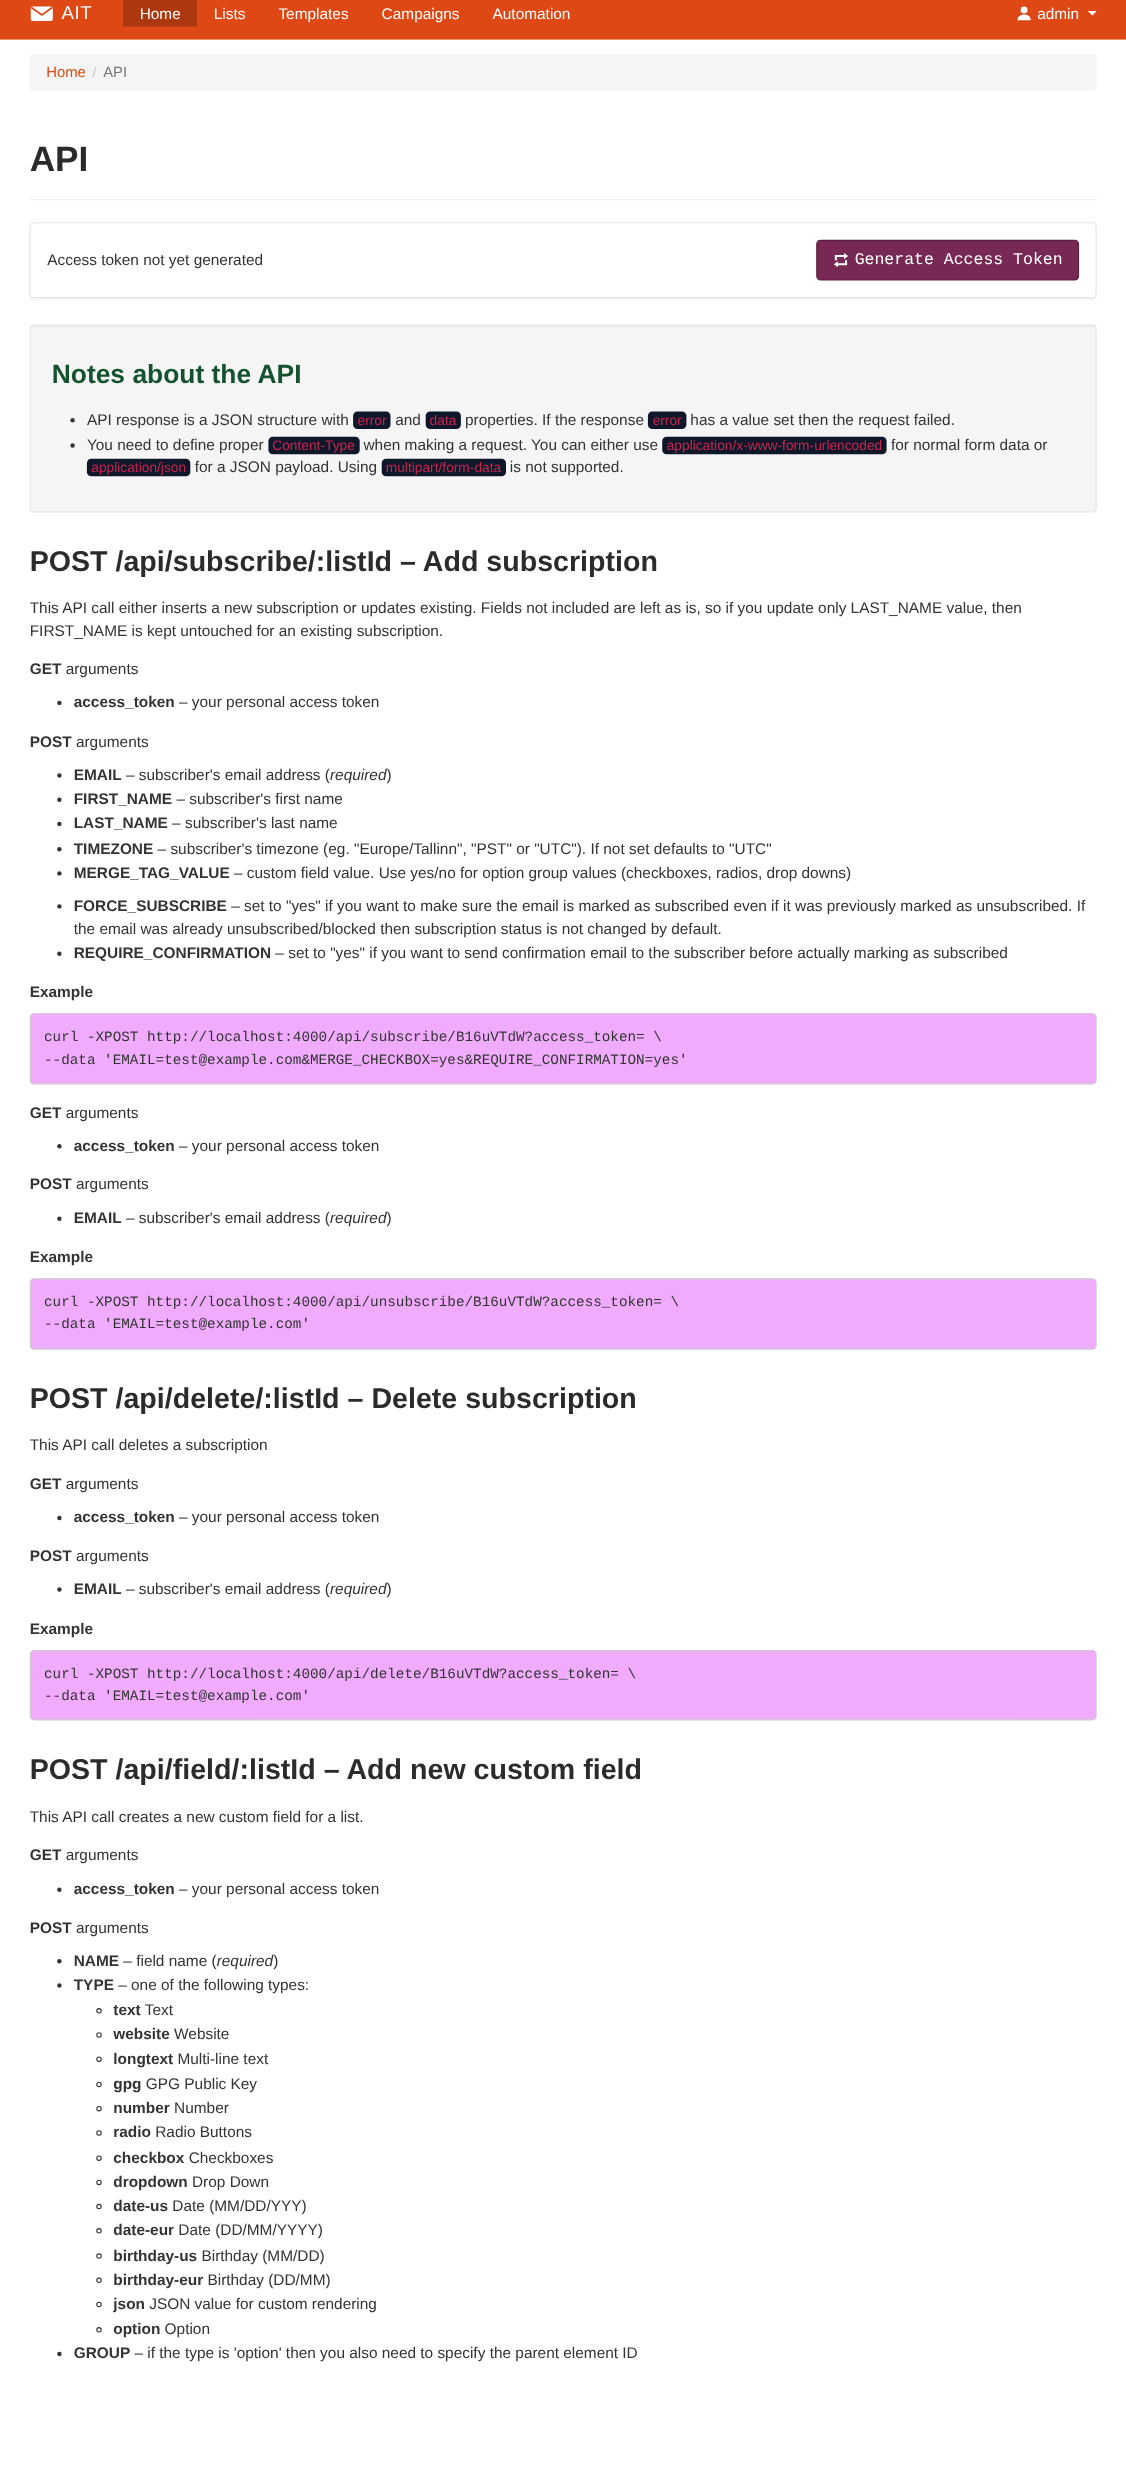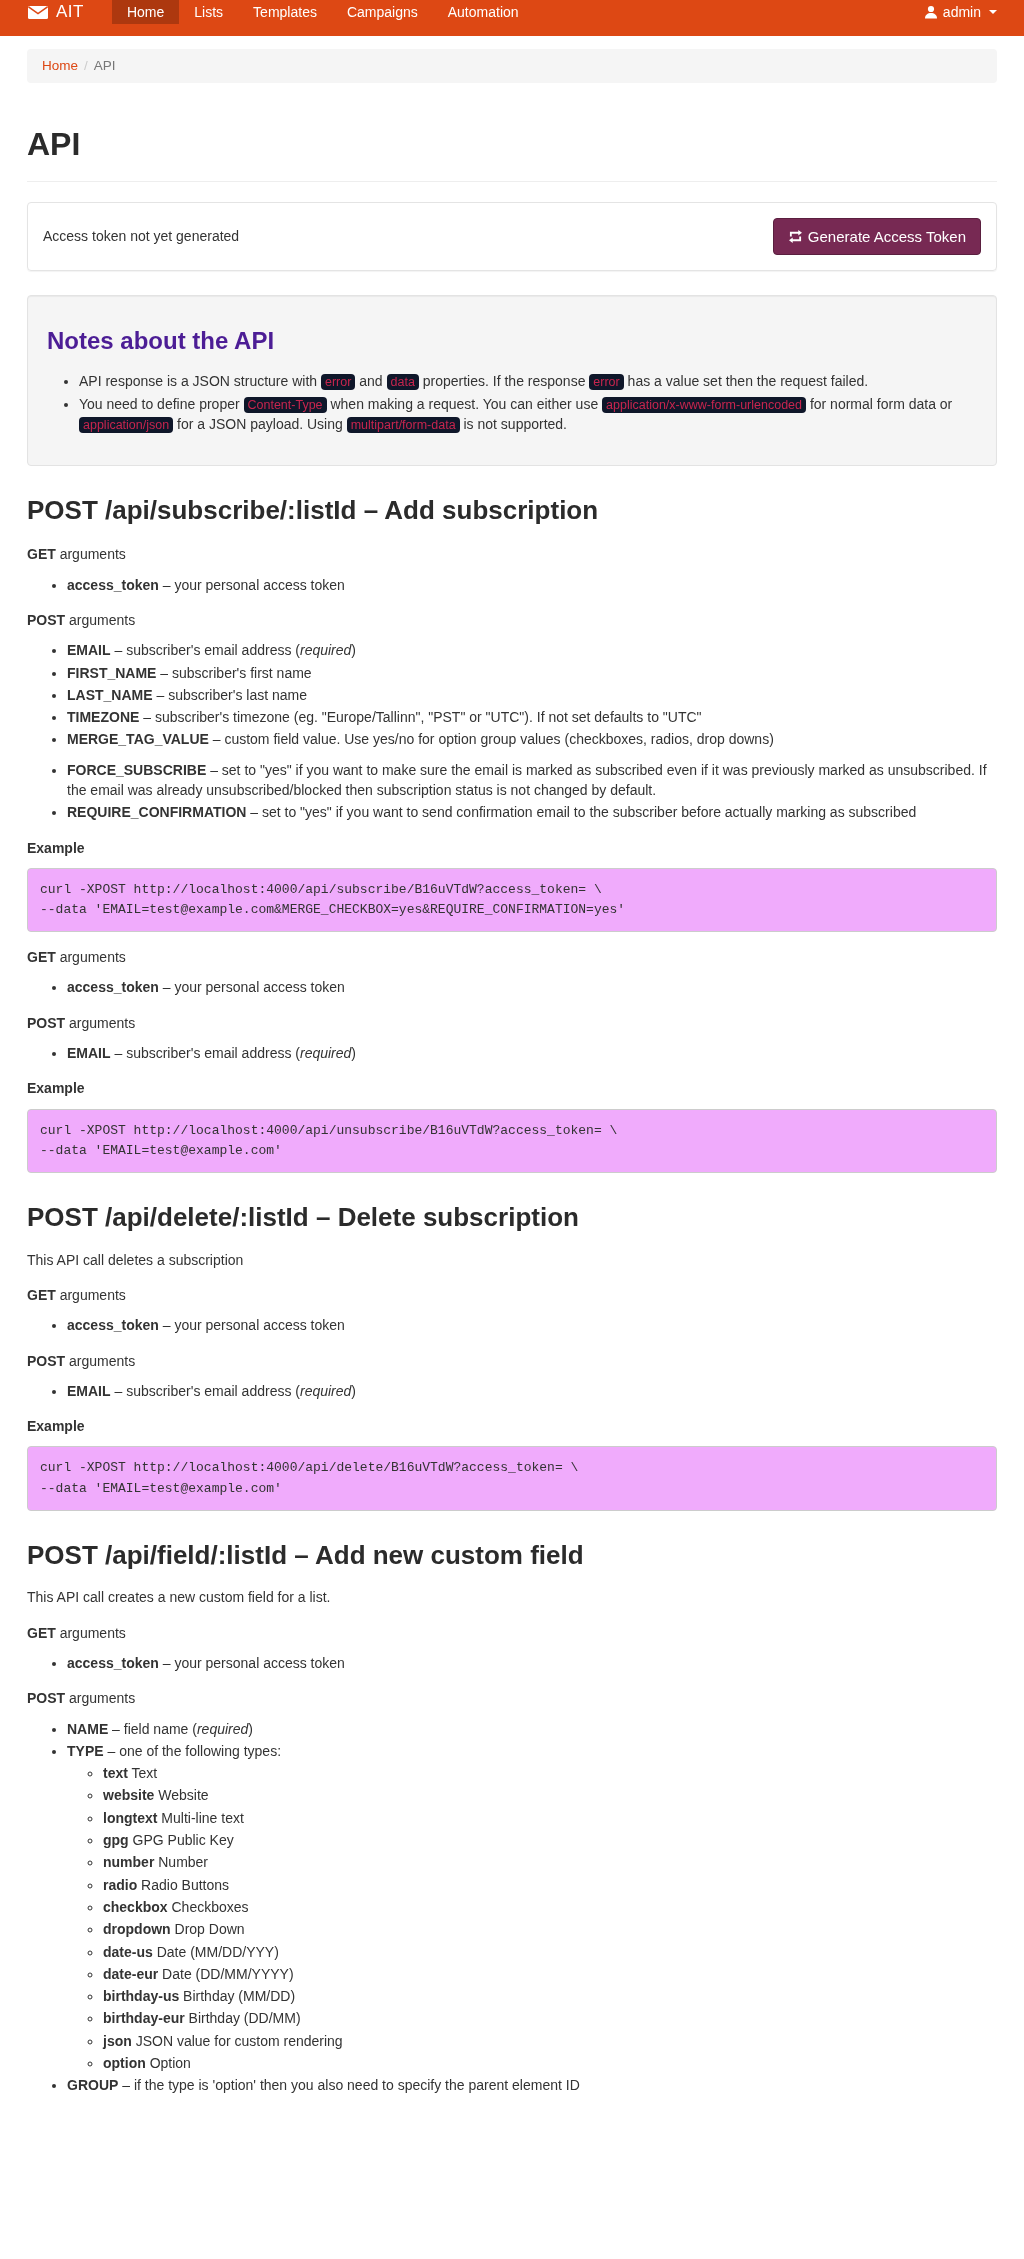--- a/index.html
+++ b/index.html
@@ -63,32 +63,32 @@
 
   
   .token-panel {
     border: 1px solid #e4e4e4; border-radius: 4px;
     box-shadow: 0 1px 1px rgba(0,0,0,.05);
     padding: 15px; margin-bottom: 24px;
     display: flex; align-items: center; justify-content: space-between;
   }
   .btn-generate {
     background: #772953; border: 1px solid #5A1F3F; color: #fff;
-    font-family: Liberation Sans, sans-serif;
+    font-family: Liberation Mono, monospace;
     font-size: 15px; padding: 9px 14px; border-radius: 4px;
     display: inline-flex; align-items: center; gap: 5px; cursor: pointer;
   }
 
   
   .well {
     background: #f5f5f5; border: 1px solid #e3e3e3; border-radius: 4px;
     box-shadow: inset 0 1px 1px rgba(0,0,0,.05);
     padding: 20px 19px; margin-bottom: 10px;
   }
-  .well h3 { font-size: 24px; font-weight: bold; margin: 8px 0 12px; color: #4c1d95; }
+  .well h3 { font-size: 24px; font-weight: bold; margin: 8px 0 12px; color: #14532d; }
   .well ul { margin: 0 0 10px; padding-left: 32px; }
   .well li { margin-bottom: 3px; }
 
   code {
     font-family: Liberation Sans, sans-serif;
     font-size: 12.5px; color: #C7254E; background: #0f172a;
     border-radius: 4px; padding: 1px 4px;
   }
 
   
@@ -181,20 +181,21 @@
   <div class="well">
     <h3>Notes about the API</h3>
     <ul>
       <li><span>API response is a JSON structure with </span><code>error</code><span> and </span><code>data</code><span> properties. If the response </span><code>error</code><span> has a value set then the request failed.</span></li>
       <li><span>You need to define proper </span><code>Content-Type</code><span> when making a request. You can either use </span><code>application/x-www-form-urlencoded</code><span> for normal form data or </span><code>application/json</code><span> for a JSON payload. Using </span><code>multipart/form-data</code><span> is not supported.</span></li>
     </ul>
   </div>
 
   <section>
     <h2 class="api-h">POST /api/subscribe/:listId – Add subscription</h2>
+    <p>This API call either inserts a new subscription or updates existing. Fields not included are left as is, so if you update only LAST_NAME value, then FIRST_NAME is kept untouched for an existing subscription.</p>
     <p class="arglabel"><b class="t">GET</b><span> arguments</span></p>
     <ul class="args">
       <li><b class="t">access_token</b><span> – your personal access token</span></li>
     </ul>
     <p class="arglabel"><b class="t">POST</b><span> arguments</span></p>
     <ul class="args">
       <li><b class="t">EMAIL</b><span> – subscriber's email address (</span><em>required</em><span>)</span></li>
       <li><b class="t">FIRST_NAME</b><span> – subscriber's first name</span></li>
       <li><b class="t">LAST_NAME</b><span> – subscriber's last name</span></li>
       <li><b class="t">TIMEZONE</b><span> – subscriber's timezone (eg. "Europe/Tallinn", "PST" or "UTC"). If not set defaults to "UTC"</span></li>

